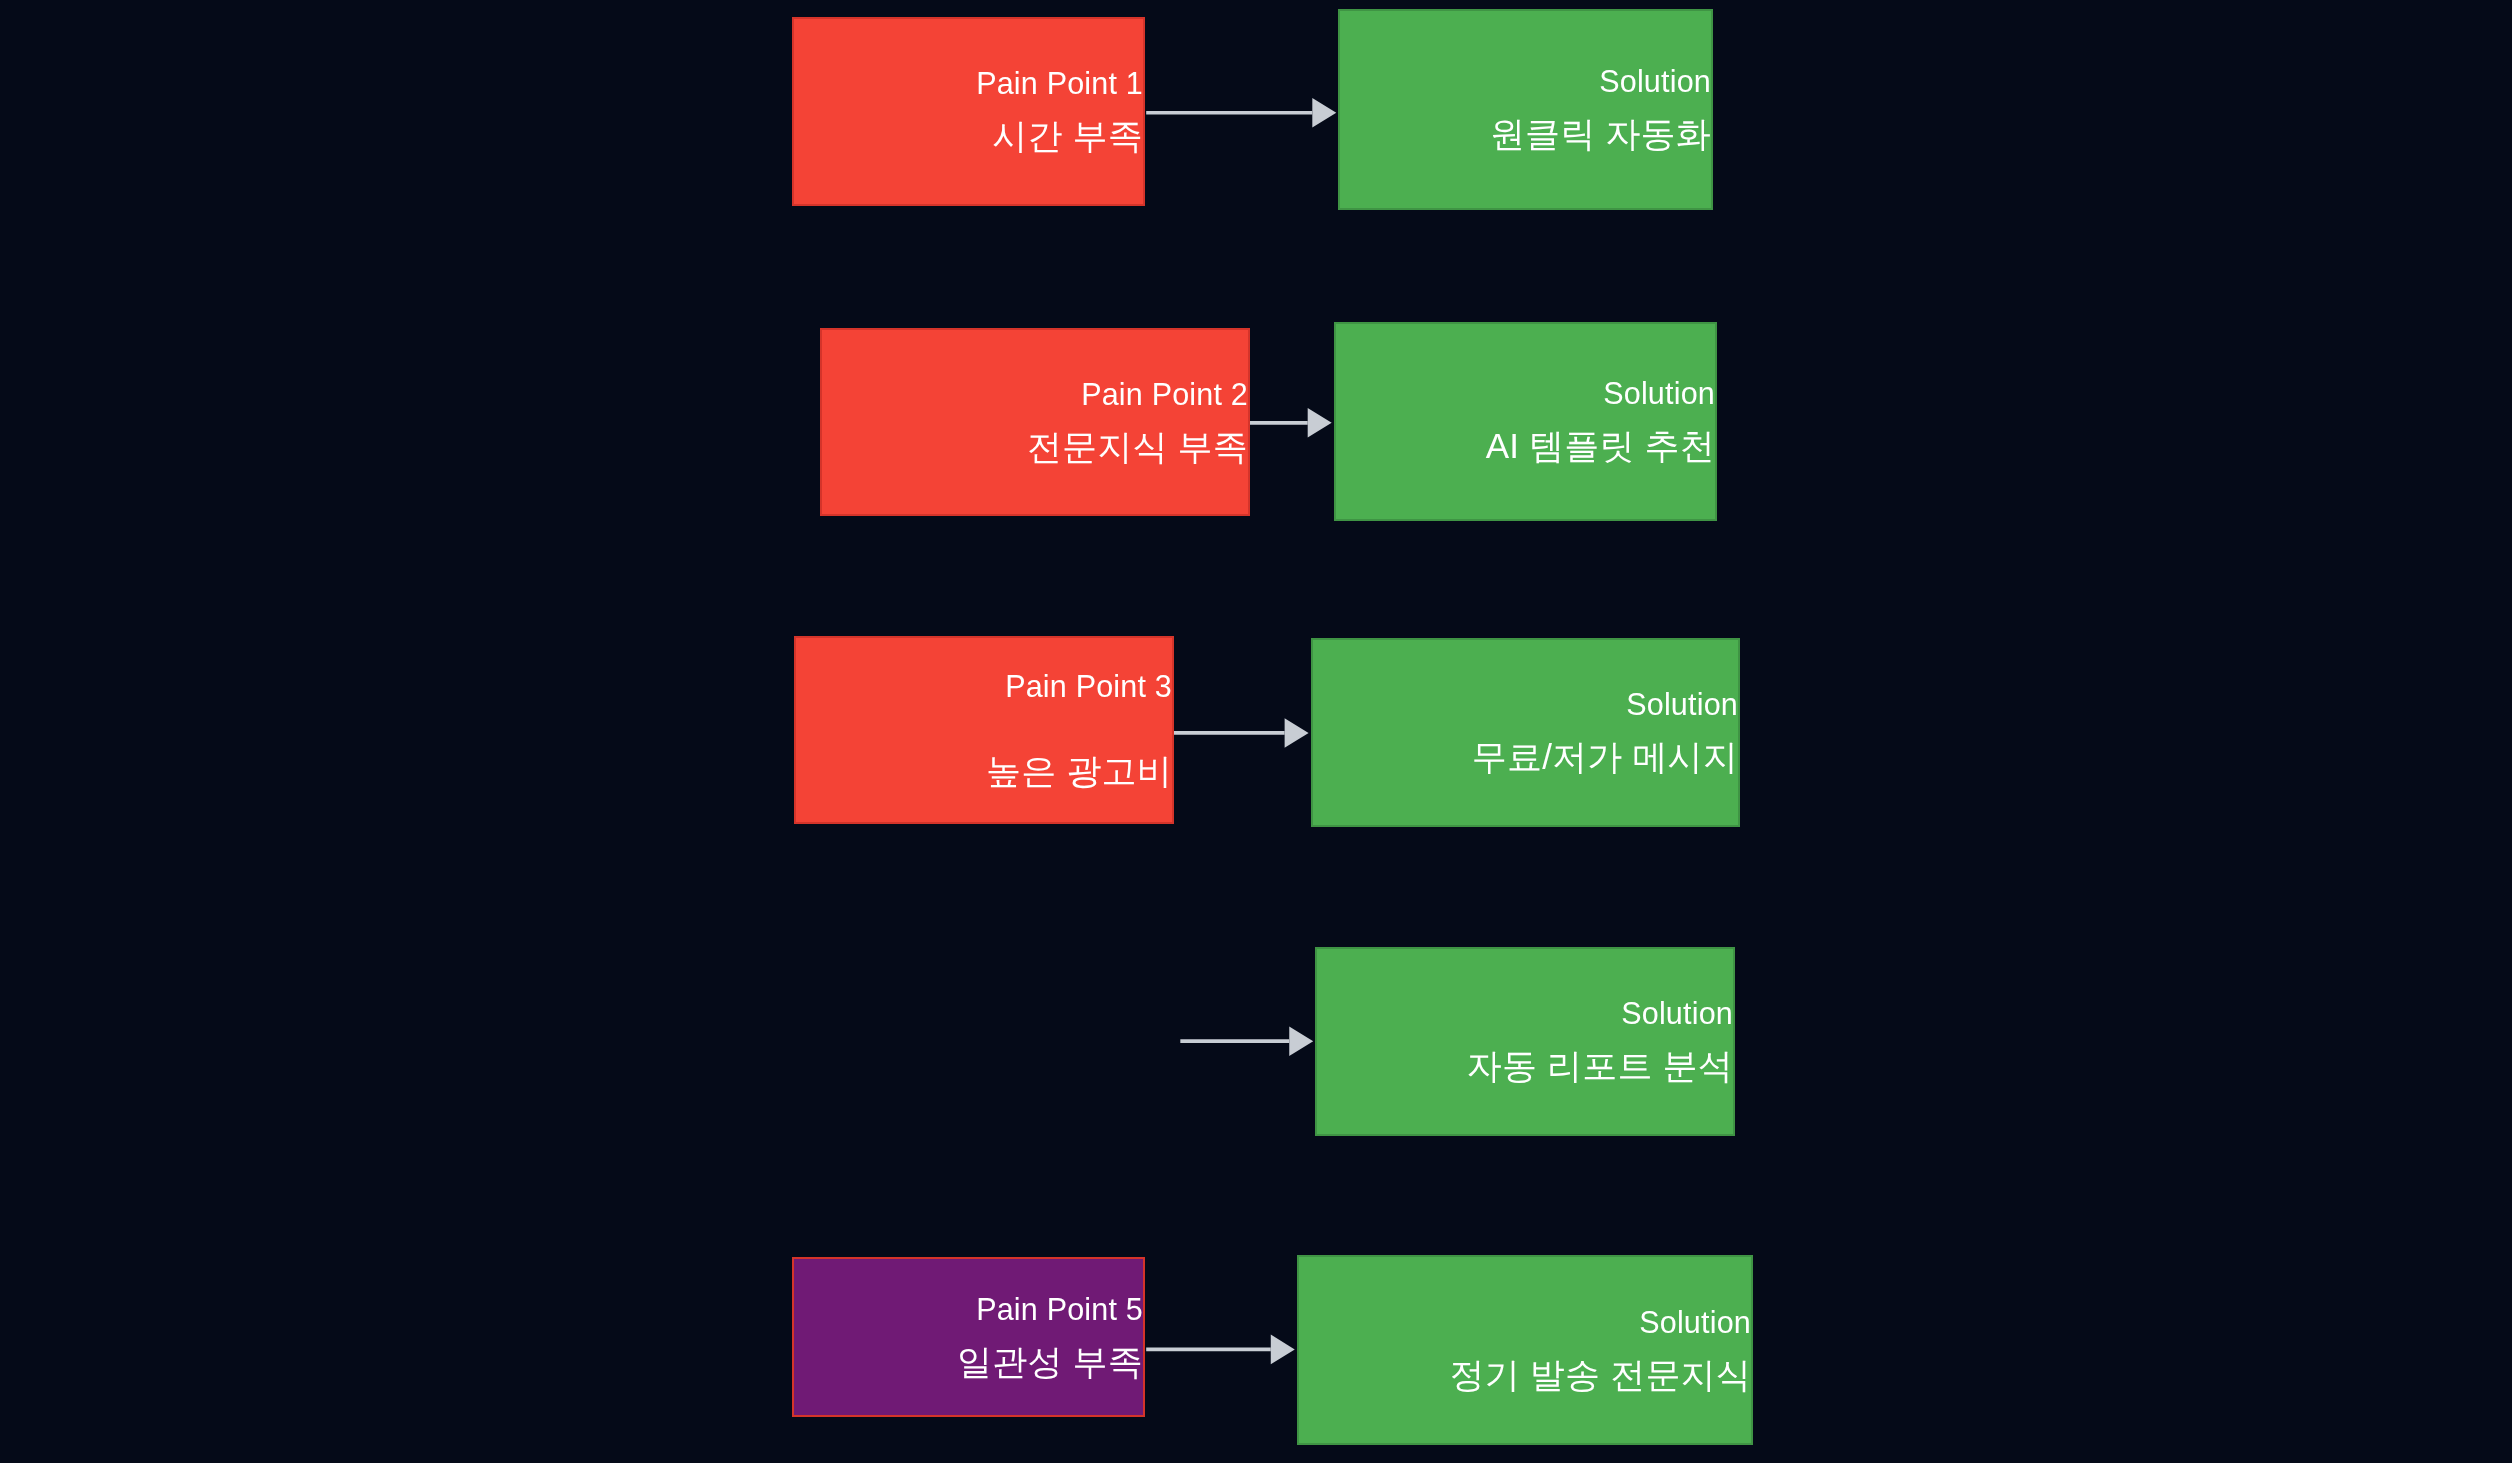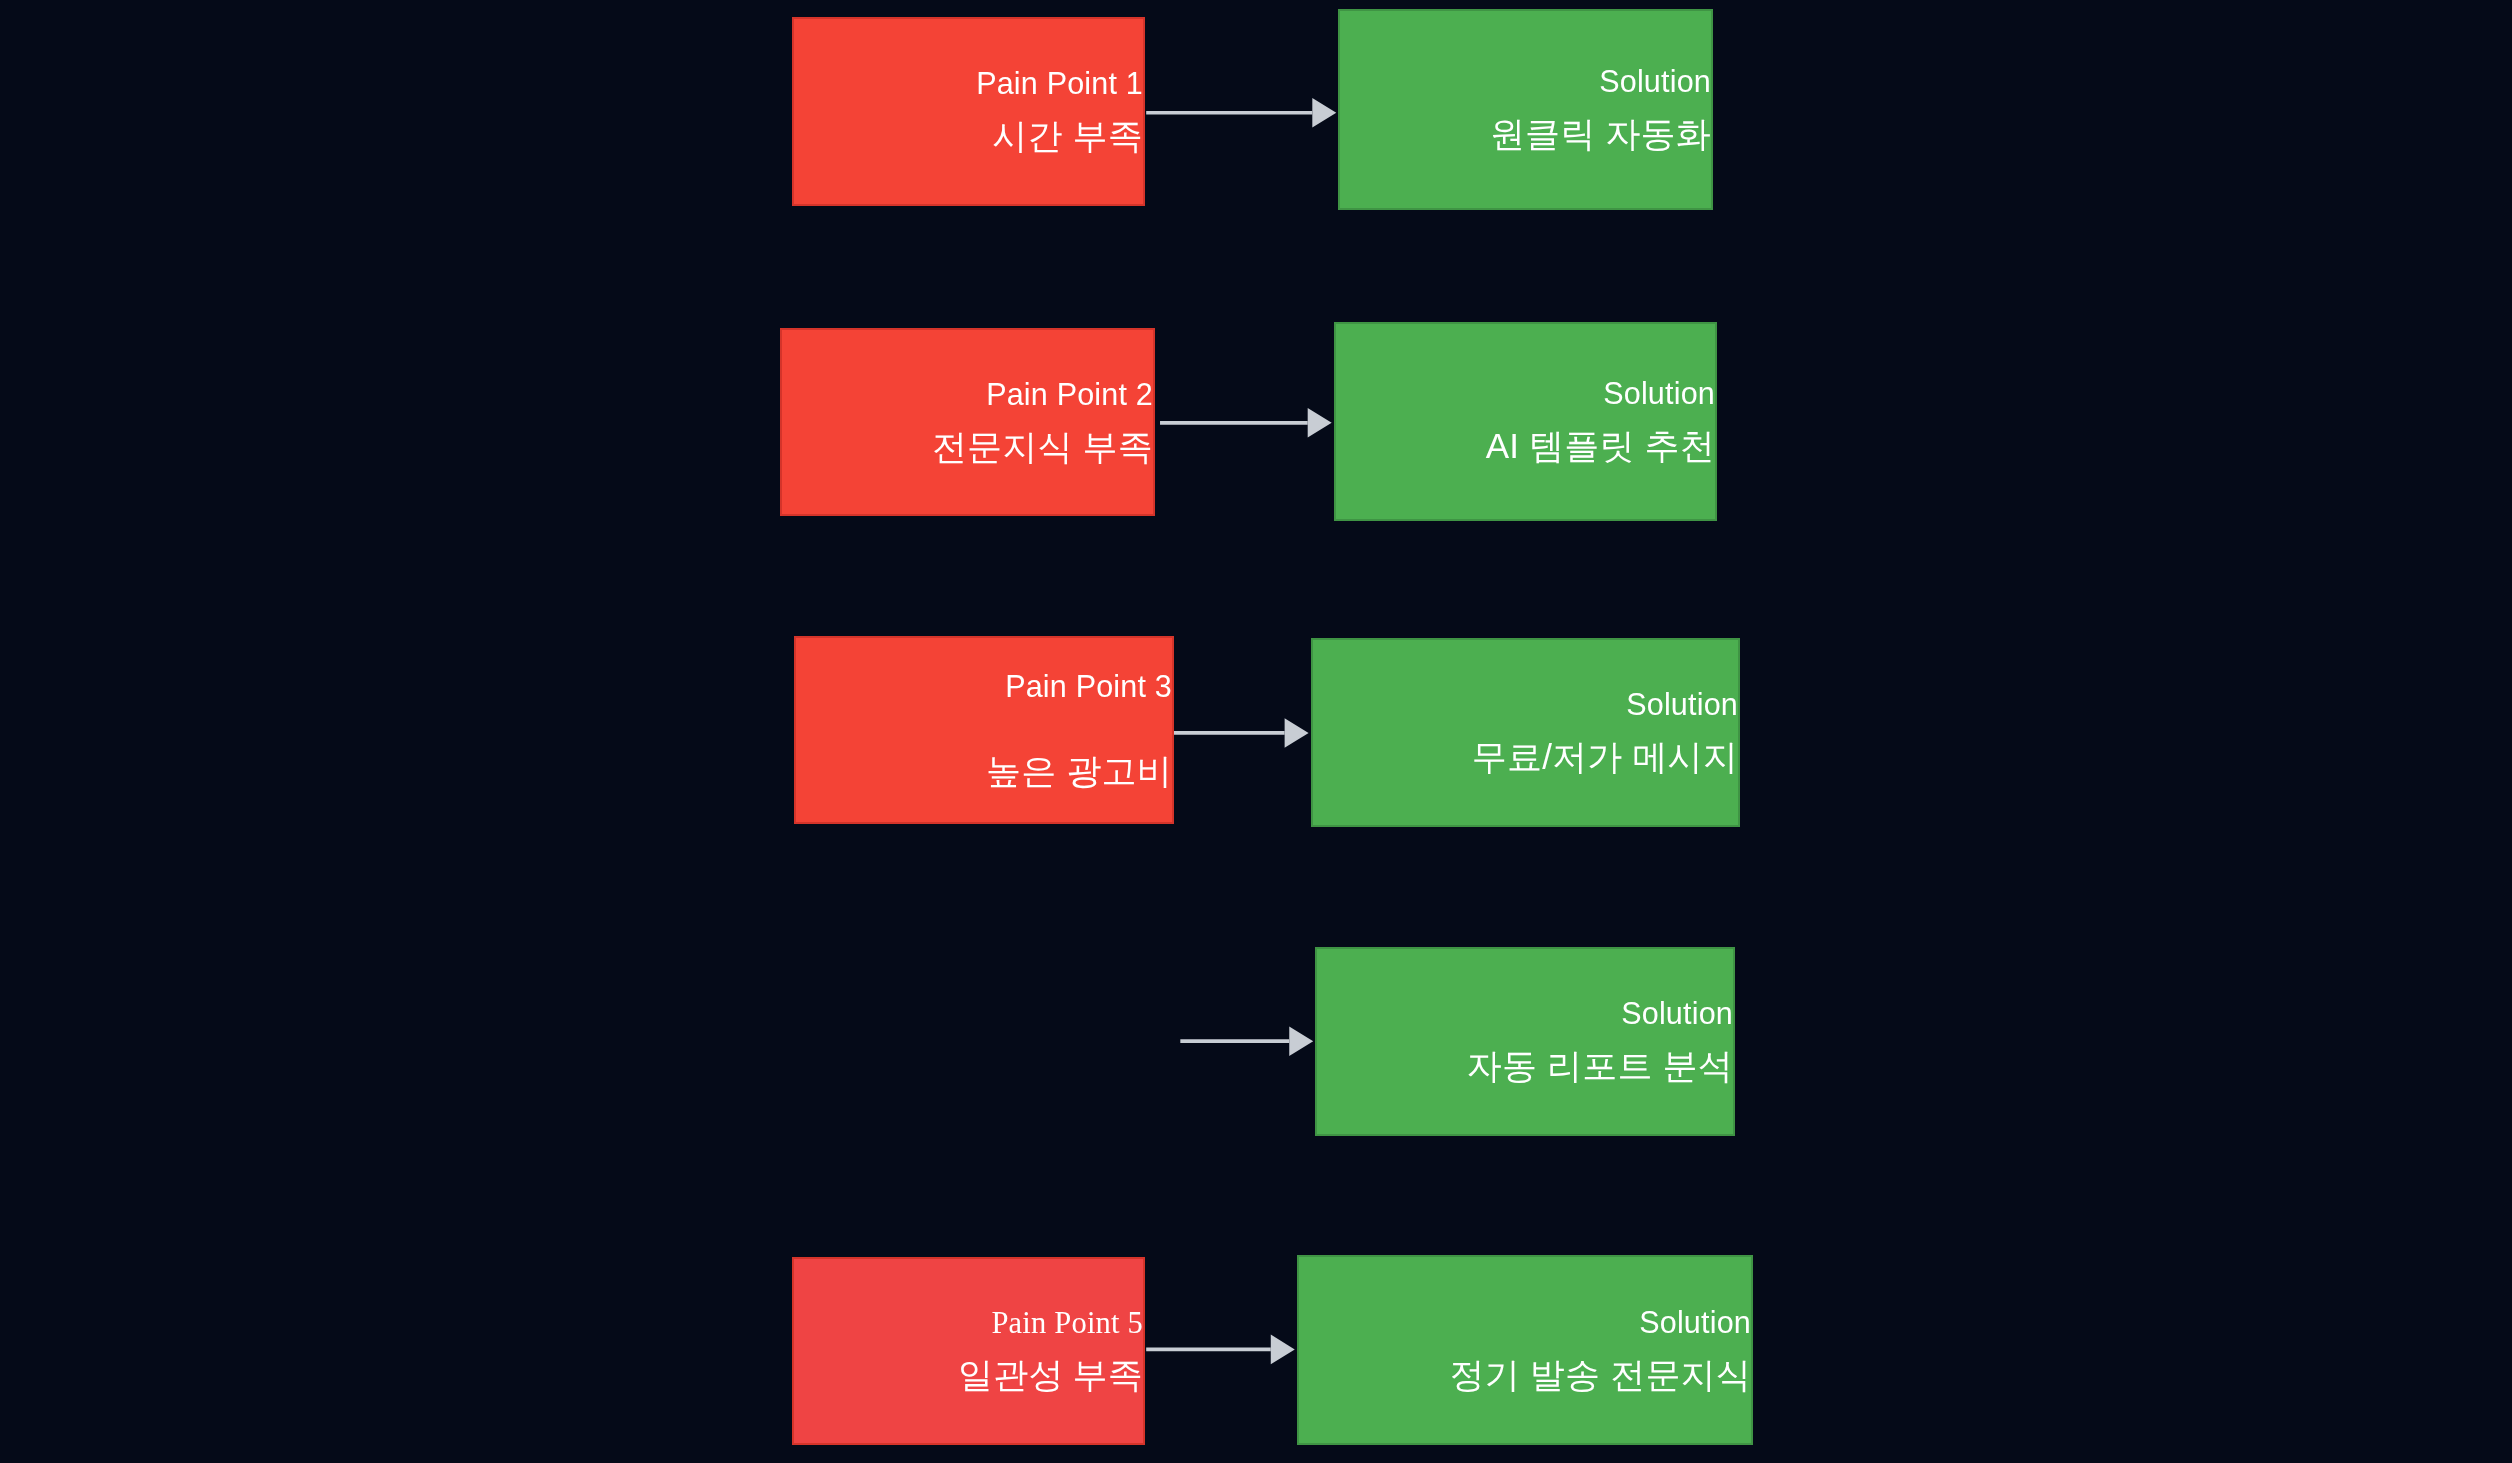--- a/index.html
+++ b/index.html
@@ -86,41 +86,41 @@
       </g>
     </svg>
 <div class="node pain" style="left: 792px; top: 16.6px; width: 353px; height: 189px; background: rgb(244, 67, 54); border-color: rgb(213, 52, 42); color: rgb(255, 255, 255);">
       <div class="line1">Pain Point 1</div>
       <div class="line2">시간 부족</div>
     </div>
     <div class="node solution" style="left: 1338px; top: 9.2px; width: 375px; height: 201px; background: rgb(76, 175, 80); border-color: rgb(63, 148, 68); color: rgb(255, 255, 255);">
       <div class="line1">Solution</div>
       <div class="line2">원클릭 자동화</div>
     </div>
-    <div class="node pain" style="left: 780px; top: 328px; width: 375px; height: 188px; background: rgb(244, 67, 54); border-color: rgb(213, 52, 42); color: rgb(255, 255, 255); padding-left: 42px;">
+    <div class="node pain" style="left: 820px; top: 328px; width: 430px; height: 188px; background: rgb(244, 67, 54); border-color: rgb(213, 52, 42); color: rgb(255, 255, 255); padding-left: 42px;">
       <div class="line1">Pain Point 2</div>
       <div class="line2">전문지식 부족</div>
     </div>
     <div class="node solution" style="left: 1334px; top: 322px; width: 383px; height: 199px; background: rgb(76, 175, 80); border-color: rgb(63, 148, 68); color: rgb(255, 255, 255);">
       <div class="line1">Solution</div>
       <div class="line2">AI 템플릿 추천</div>
     </div>
     <div class="node pain" style="left: 794px; top: 636px; width: 380px; height: 188px; background: rgb(244, 67, 54); border-color: rgb(213, 52, 42); color: rgb(255, 255, 255); gap: 32px;">
       <div class="line1">Pain Point 3</div>
       <div class="line2">높은 광고비</div>
     </div>
     <div class="node solution" style="left: 1311px; top: 638px; width: 429px; height: 189px; background: rgb(76, 175, 80); border-color: rgb(63, 148, 68); color: rgb(255, 255, 255);">
       <div class="line1">Solution</div>
       <div class="line2">무료/저가 메시지</div>
     </div>
     <div class="node solution" style="left: 1315px; top: 947px; width: 420px; height: 189px; background: rgb(76, 175, 80); border-color: rgb(63, 148, 68); color: rgb(255, 255, 255);">
       <div class="line1">Solution</div>
       <div class="line2">자동 리포트 분석</div>
     </div>
-    <div class="node pain" style="left: 792px; top: 1257px; width: 353px; height: 188px; background: #ef4444; border-color: rgb(213, 52, 42); color: rgb(255, 255, 255); font-family: Liberation Serif, serif;">
+    <div class="node pain" style="left: 792px; top: 1257px; width: 353px; height: 160px; background: #701a75; border-color: rgb(213, 52, 42); color: rgb(255, 255, 255);">
       <div class="line1">Pain Point 5</div>
       <div class="line2">일관성 부족</div>
     </div>
     <div class="node solution" style="left: 1297px; top: 1255px; width: 456px; height: 190px; background: rgb(76, 175, 80); border-color: rgb(63, 148, 68); color: rgb(255, 255, 255);">
       <div class="line1">Solution</div>
       <div class="line2">정기 발송 전문지식</div>
     </div>
   </div>
 
 

